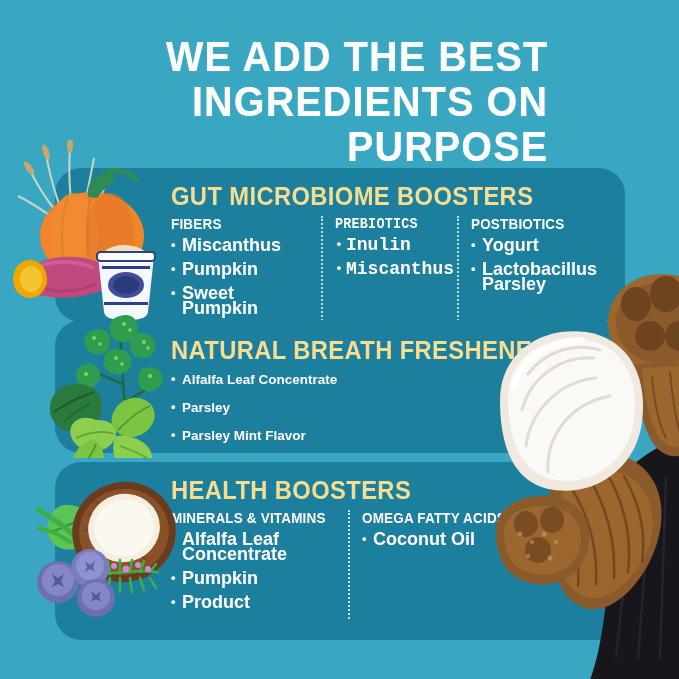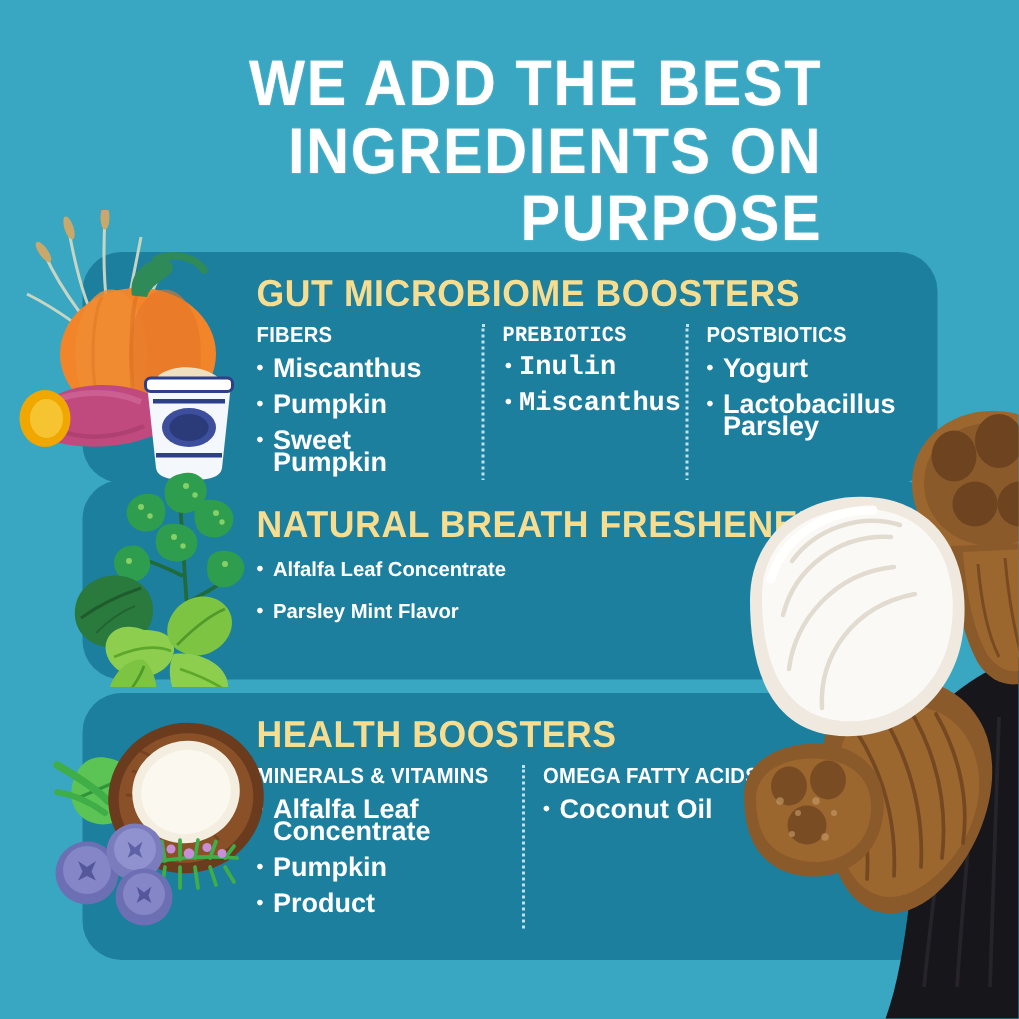--- a/index.html
+++ b/index.html
@@ -148,20 +148,21 @@
   </div>
 </div>
 
 <div class="panel" id="panel-2">
   <div class="panel-inner">
     <div class="panel-heading">NATURAL BREATH FRESHENERS</div>
     <div class="col-wrap single">
       <div class="col">
         <ul>
           <li>Alfalfa Leaf Concentrate</li>
+          <li>Parsley</li>
           <li>Parsley Mint Flavor</li>
         </ul>
       </div>
     </div>
   </div>
 </div>
 
 <div class="panel" id="panel-3">
   <div class="panel-inner">
     <div class="panel-heading">HEALTH BOOSTERS</div>

